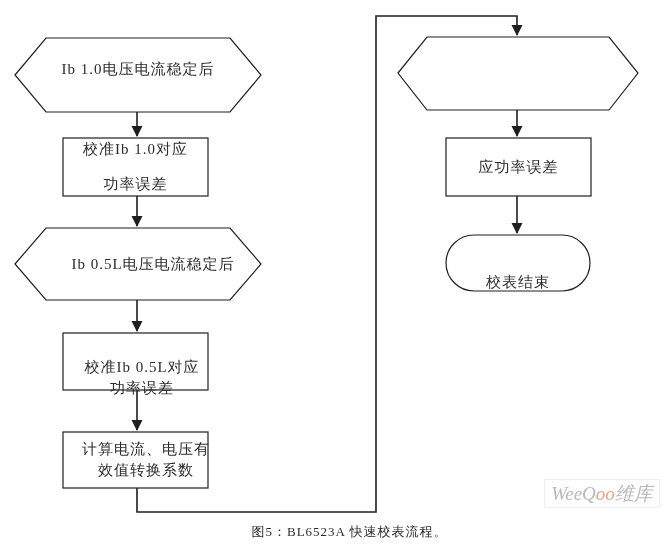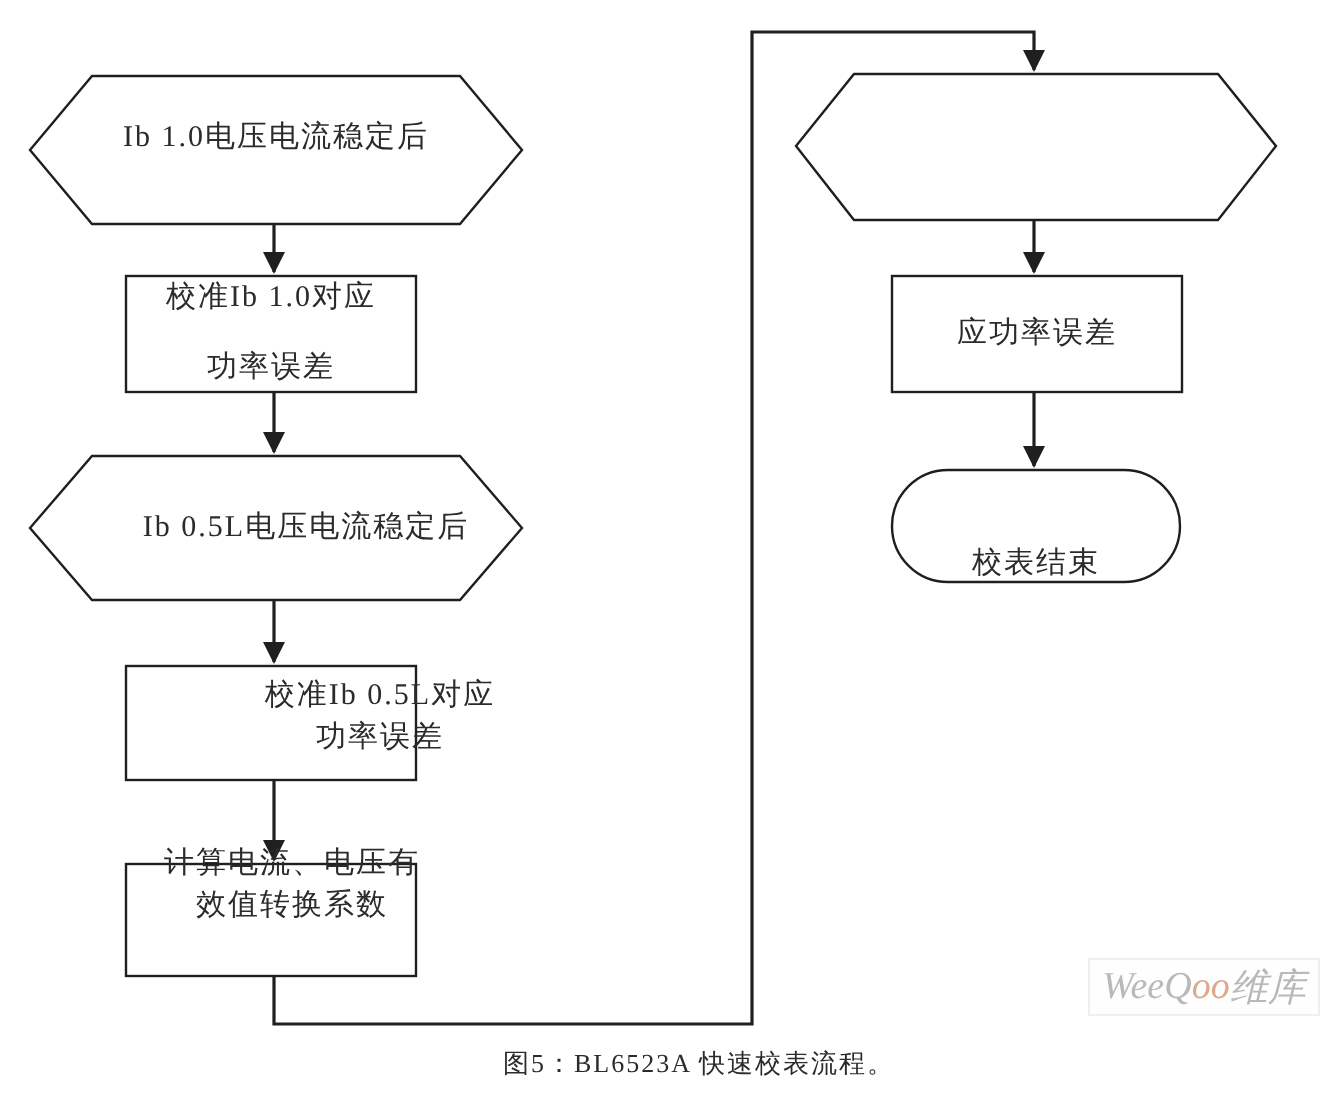--- a/index.html
+++ b/index.html
@@ -75,26 +75,26 @@
 
   <div class="node" style="left:63px;top:138px;width:145px;height:58px;gap:14px;">
     <span>校准Ib 1.0对应</span>
     <span>功率误差</span>
   </div>
 
   <div class="node" style="left:30px;top:228px;width:246px;height:72px;font-family:Liberation Serif, serif;">
     <span>Ib 0.5L电压电流稳定后</span>
   </div>
 
-  <div class="node" style="left:63px;top:330px;width:158px;height:57px;margin-left:48px;">
+  <div class="node" style="left:63px;top:349px;width:158px;height:57px;">
     <span>校准Ib 0.5L对应</span>
     <span>功率误差</span>
   </div>
 
-  <div class="node" style="left:63px;top:415px;width:145px;height:56px;padding-left:21px;">
+  <div class="node" style="left:63px;top:432px;width:145px;height:56px;padding-left:21px;">
     <span>计算电流、电压有</span>
     <span>效值转换系数</span>
   </div>
 
 
   <div class="node" style="left:446px;top:138px;width:145px;height:58px;">
     <span>应功率误差</span>
   </div>
 
   <div class="node" style="left:446px;top:235px;width:144px;height:56px;margin-top:19px;">

